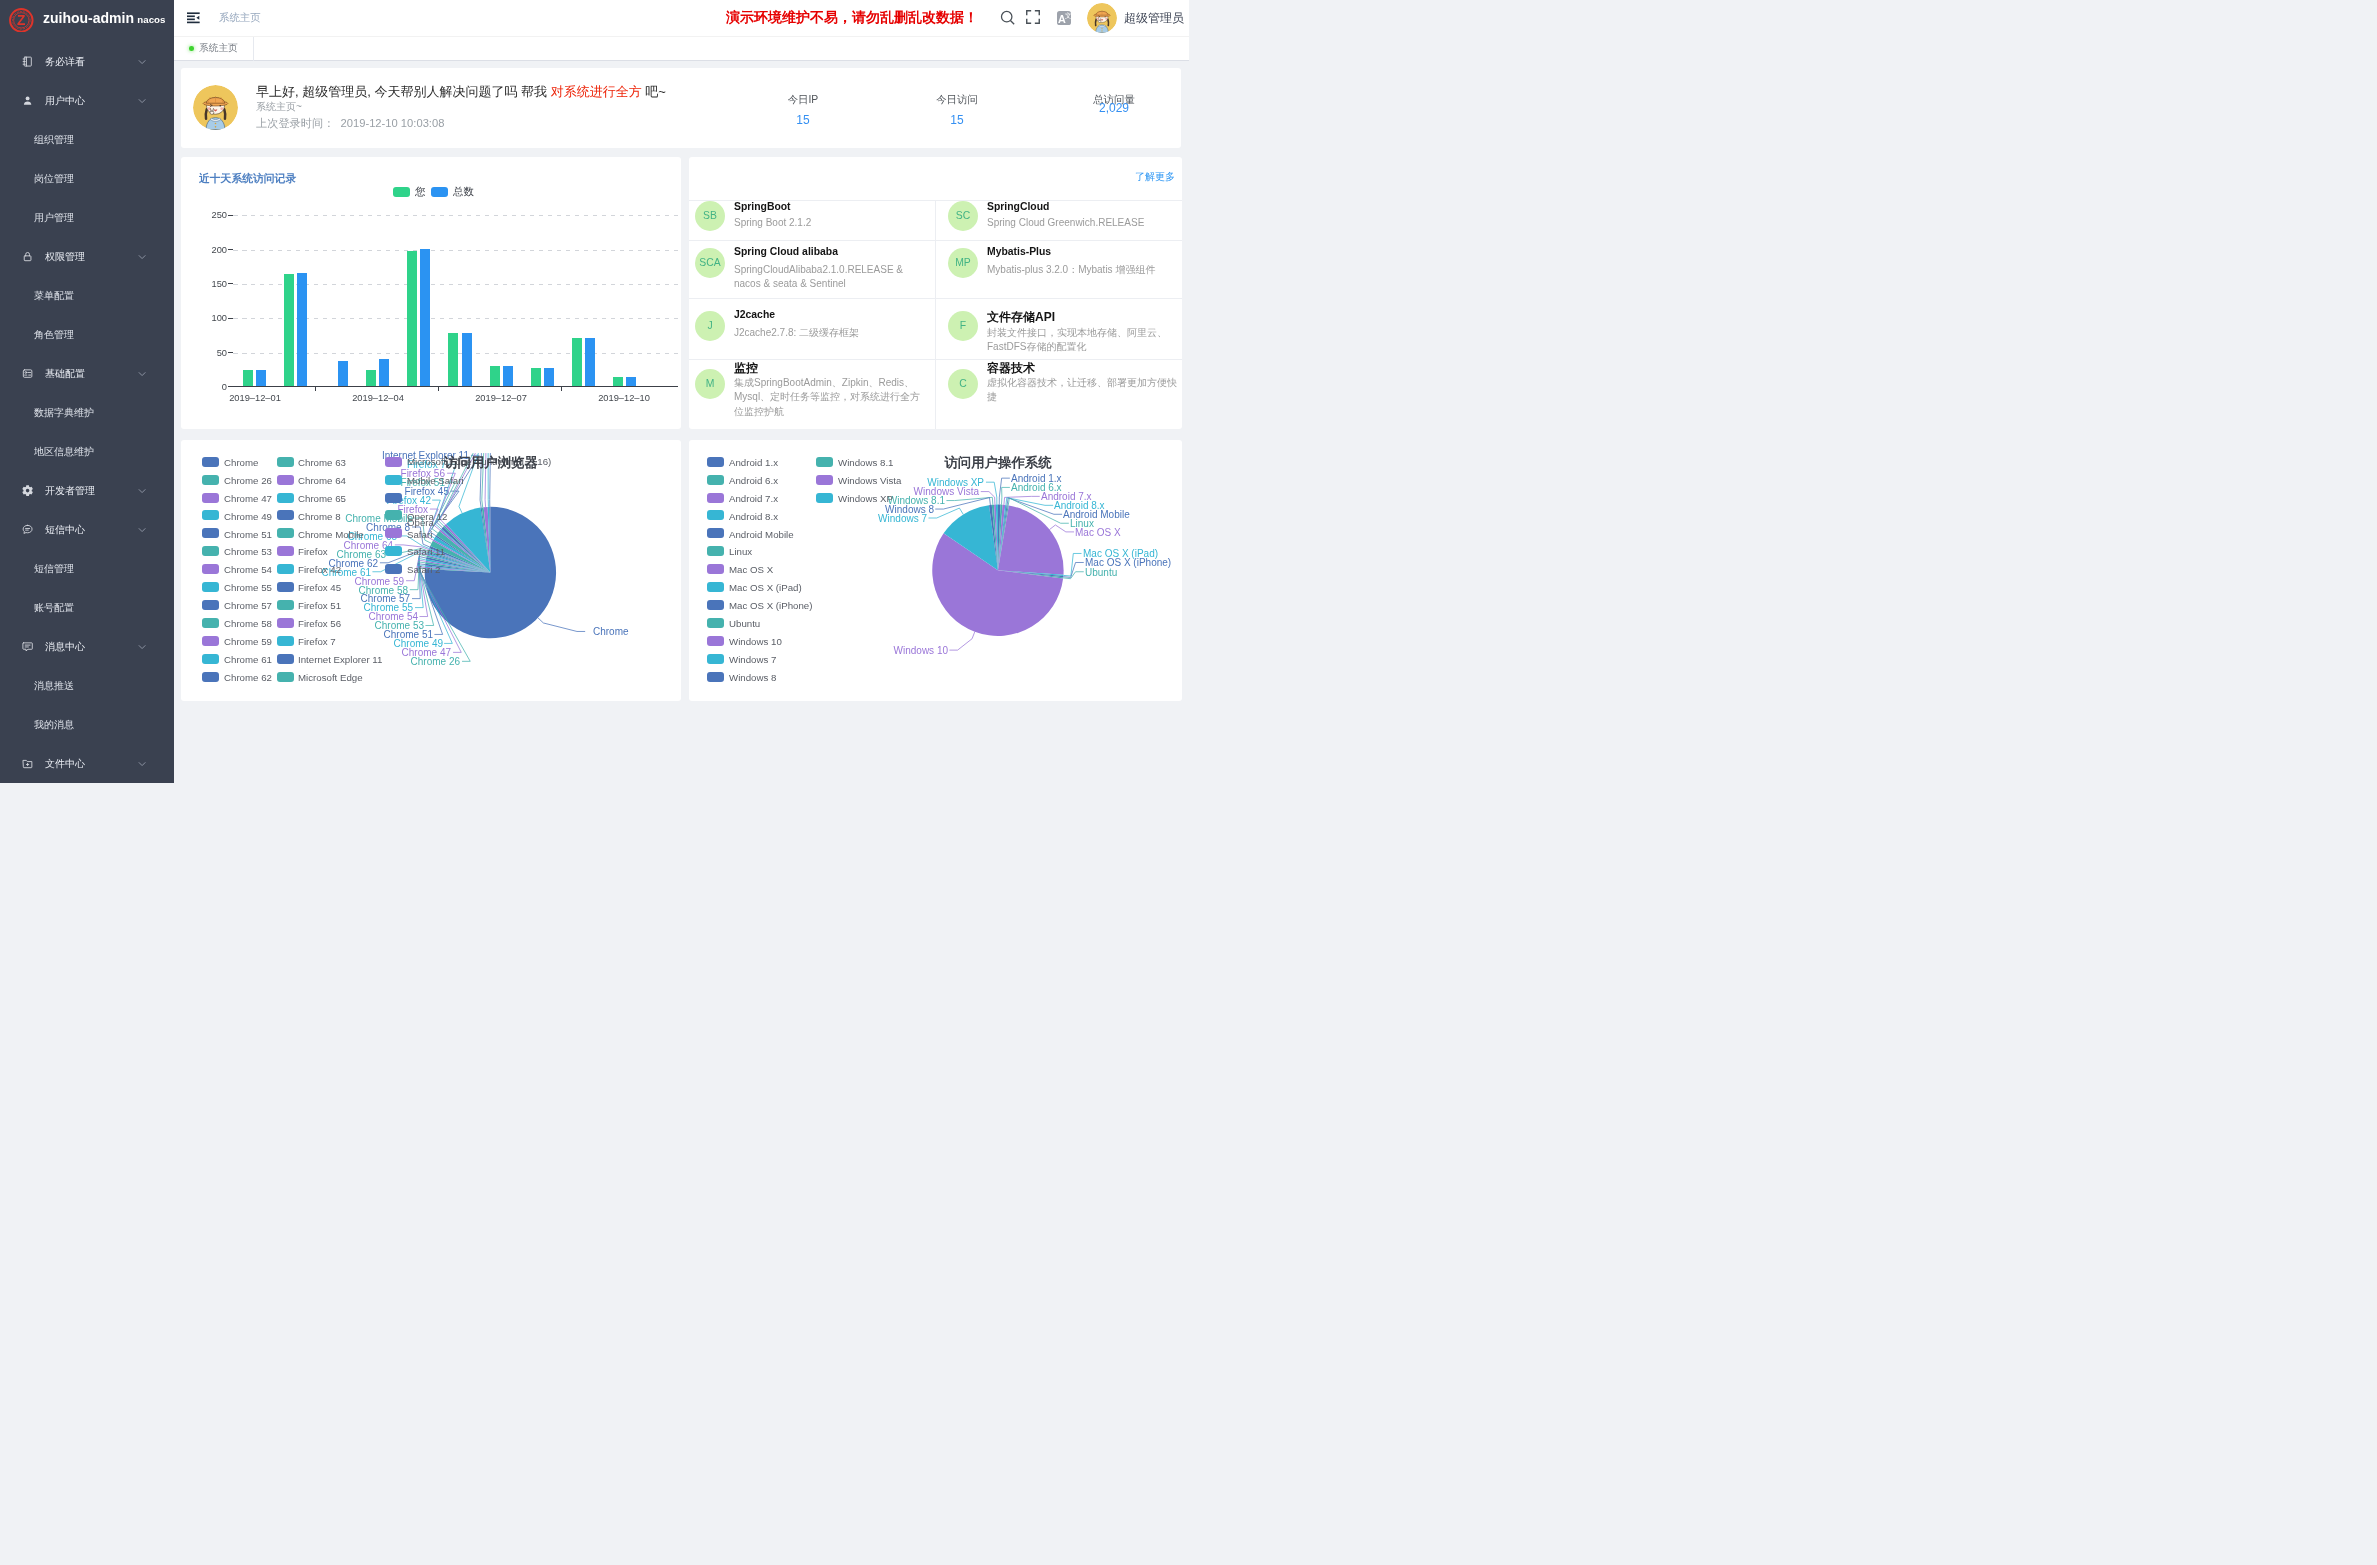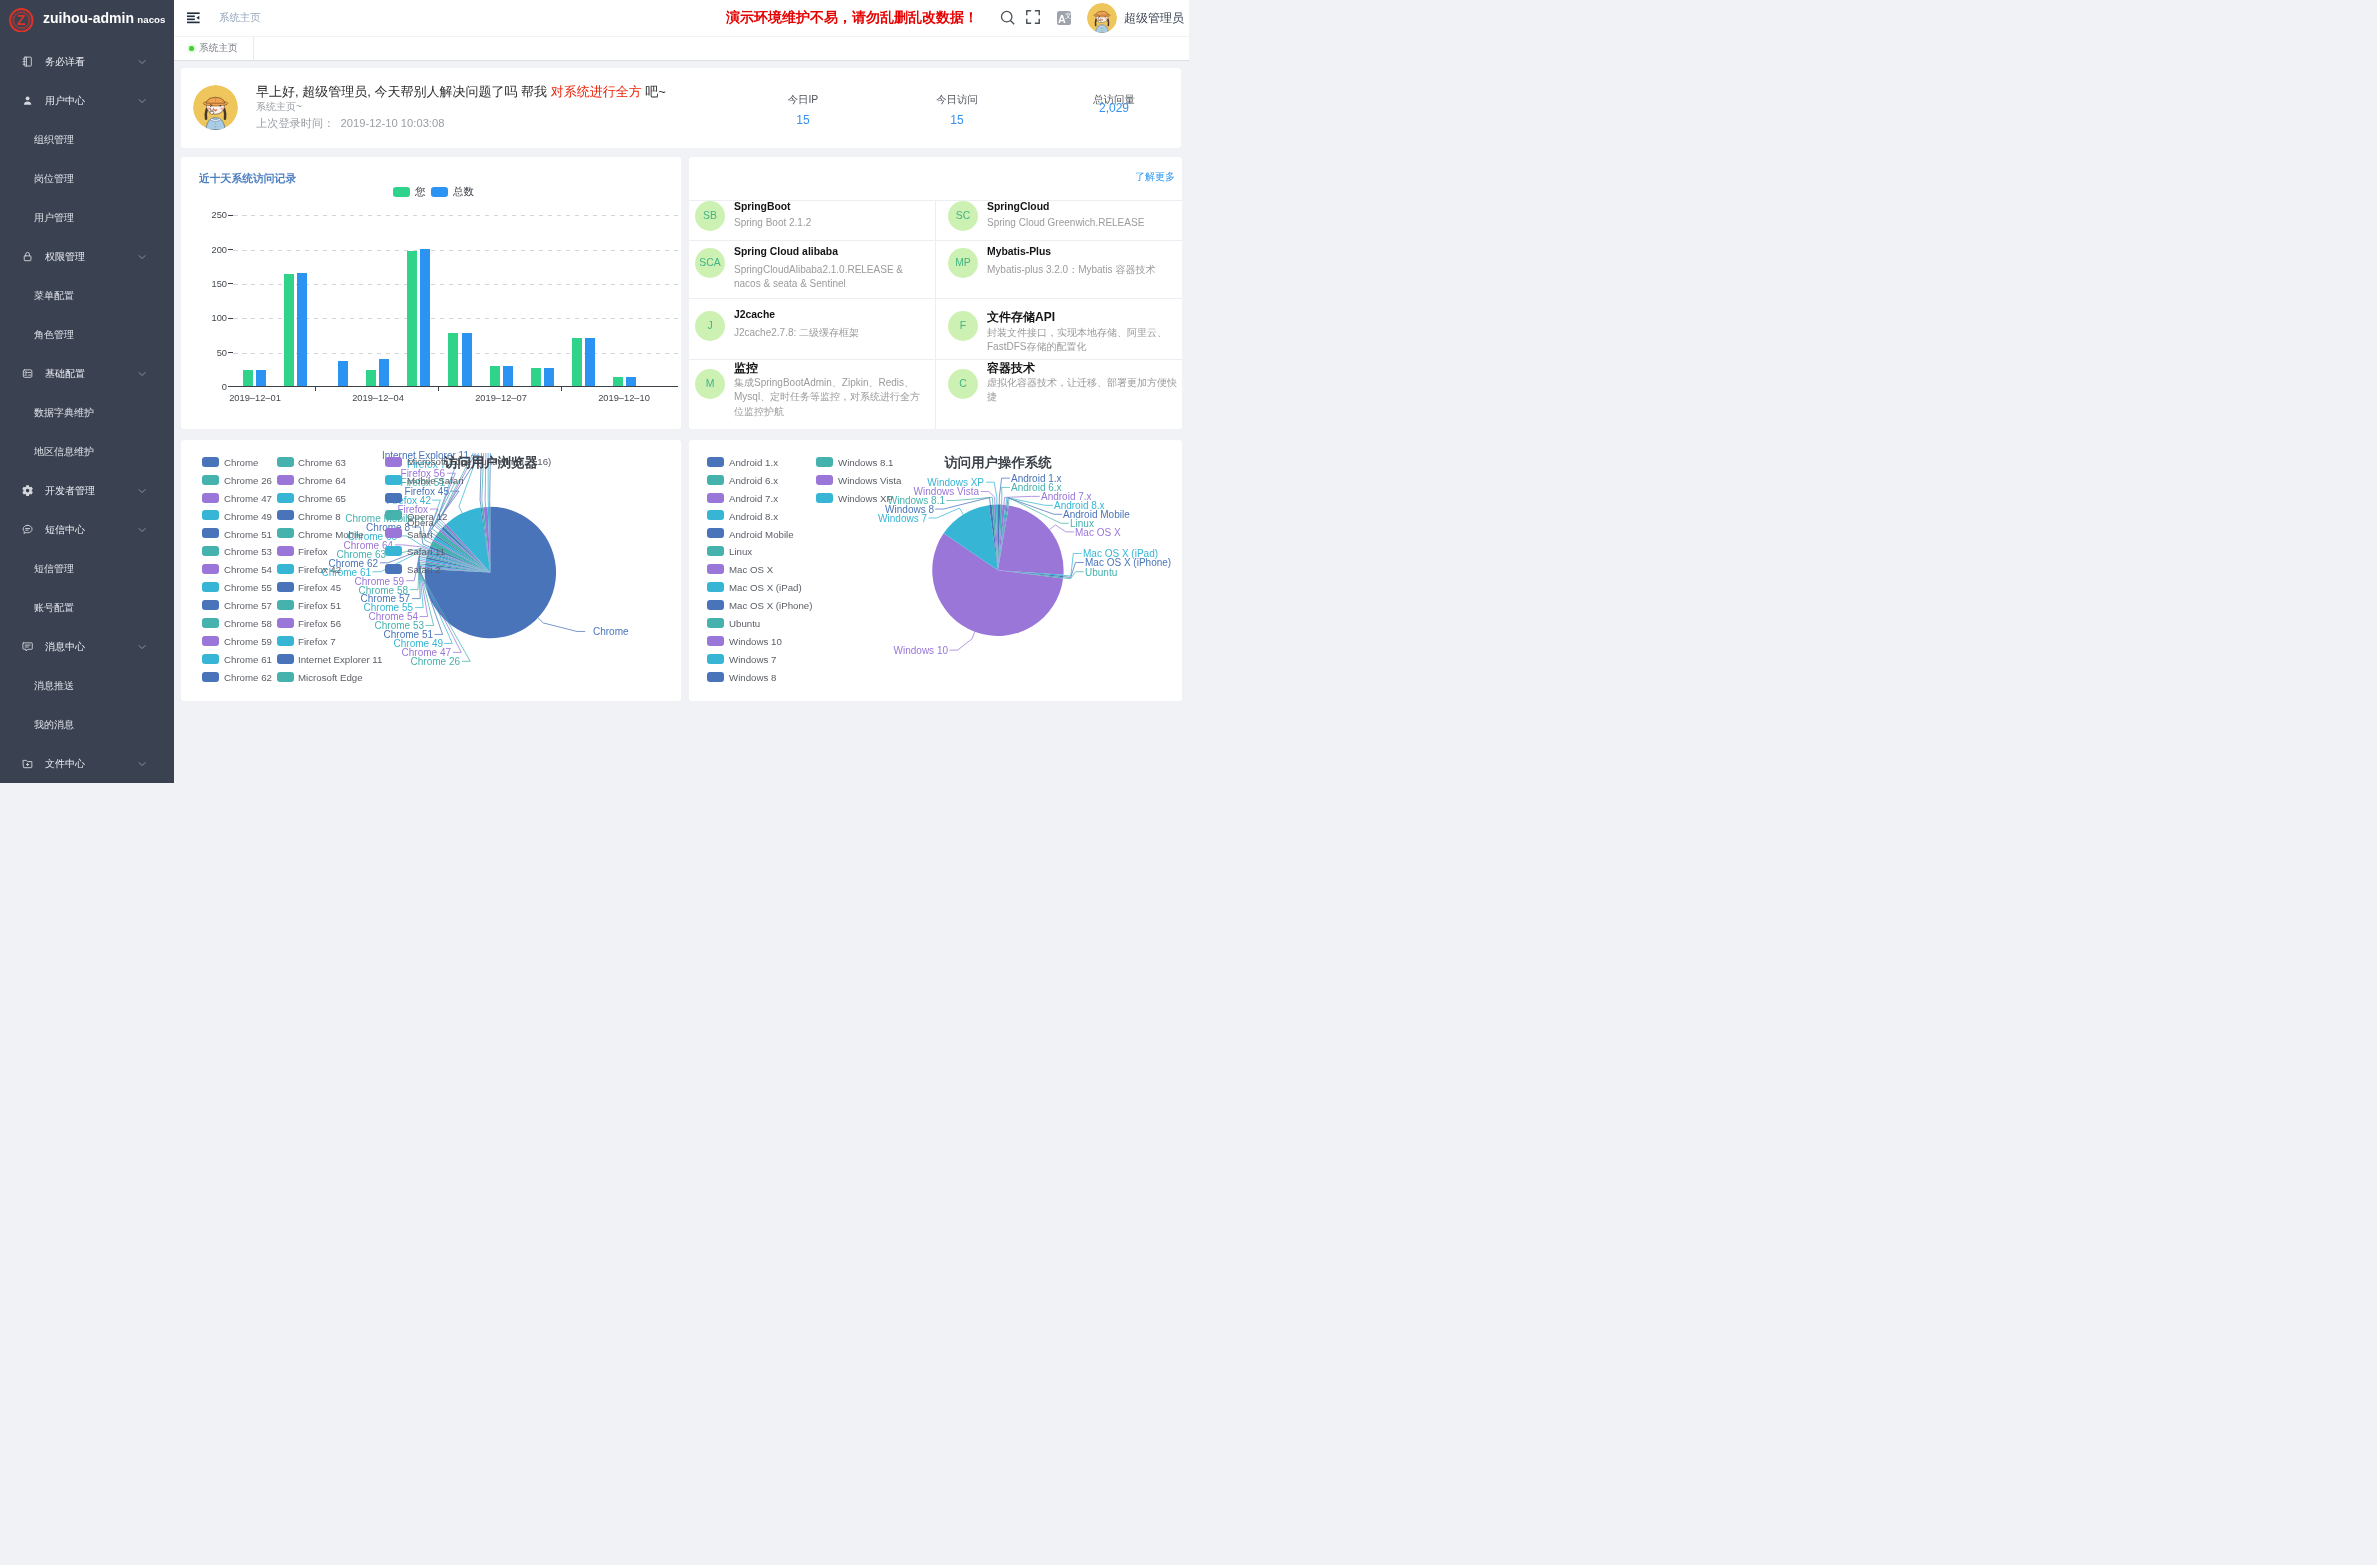--- a/index.html
+++ b/index.html
@@ -141,21 +141,21 @@
   </div>
 <div class="pcirc" style="left:695px;top:248px">SCA</div>
 <div class="ptitle" style="left:734px;top:246px">Spring Cloud alibaba</div>
 <div class="pdesc" style="left:734px;top:263px">
     <div>SpringCloudAlibaba2.1.0.RELEASE &amp;</div>
     <div>nacos &amp; seata &amp; Sentinel</div>
   </div>
 <div class="pcirc" style="left:948px;top:248px">MP</div>
 <div class="ptitle" style="left:987px;top:246px">Mybatis-Plus</div>
 <div class="pdesc" style="left:987px;top:263px">
-    <div>Mybatis-plus 3.2.0：Mybatis 容器技术</div>
+    <div>Mybatis-plus 3.2.0：Mybatis 增强组件</div>
   </div>
 <div class="pcirc" style="left:695px;top:311px">J</div>
 <div class="ptitle" style="left:734px;top:309px">J2cache</div>
 <div class="pdesc" style="left:734px;top:326px">
     <div>J2cache2.7.8: 二级缓存框架</div>
   </div>
 <div class="pcirc" style="left:948px;top:311px">F</div>
 <div class="ptitlec" style="left:987px;top:309px">文件存储API</div>
 <div class="pdesc" style="left:987px;top:326px">
     <div>封装文件接口，实现本地存储、阿里云、</div>

